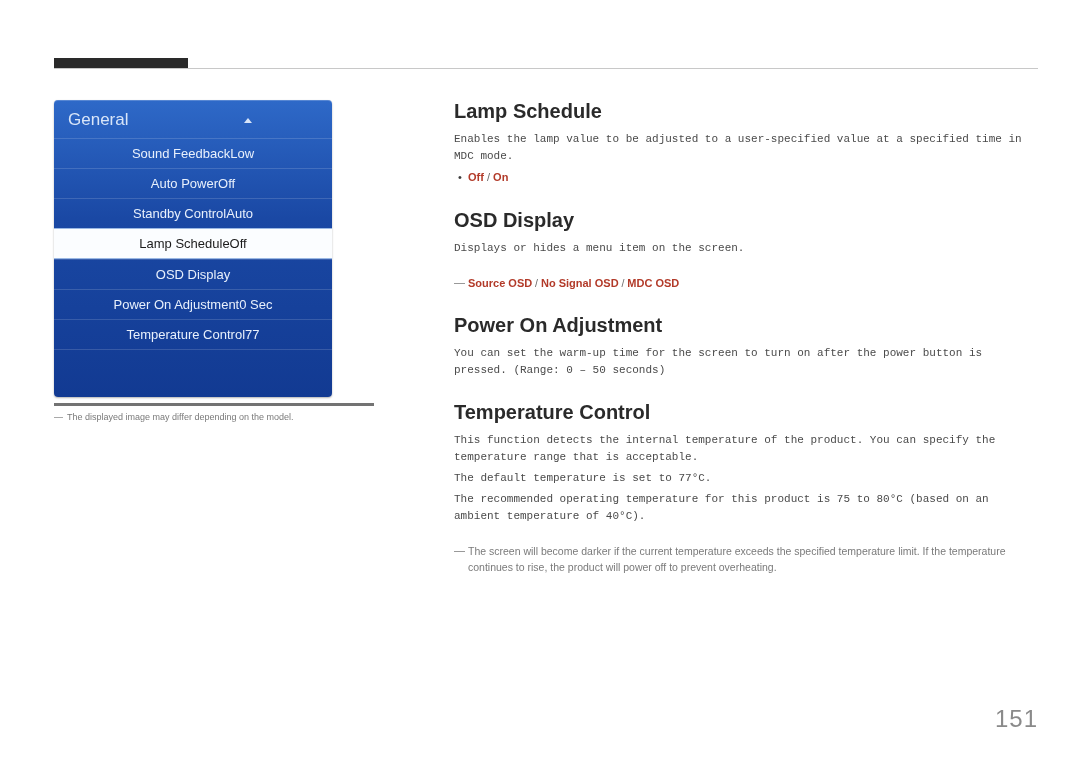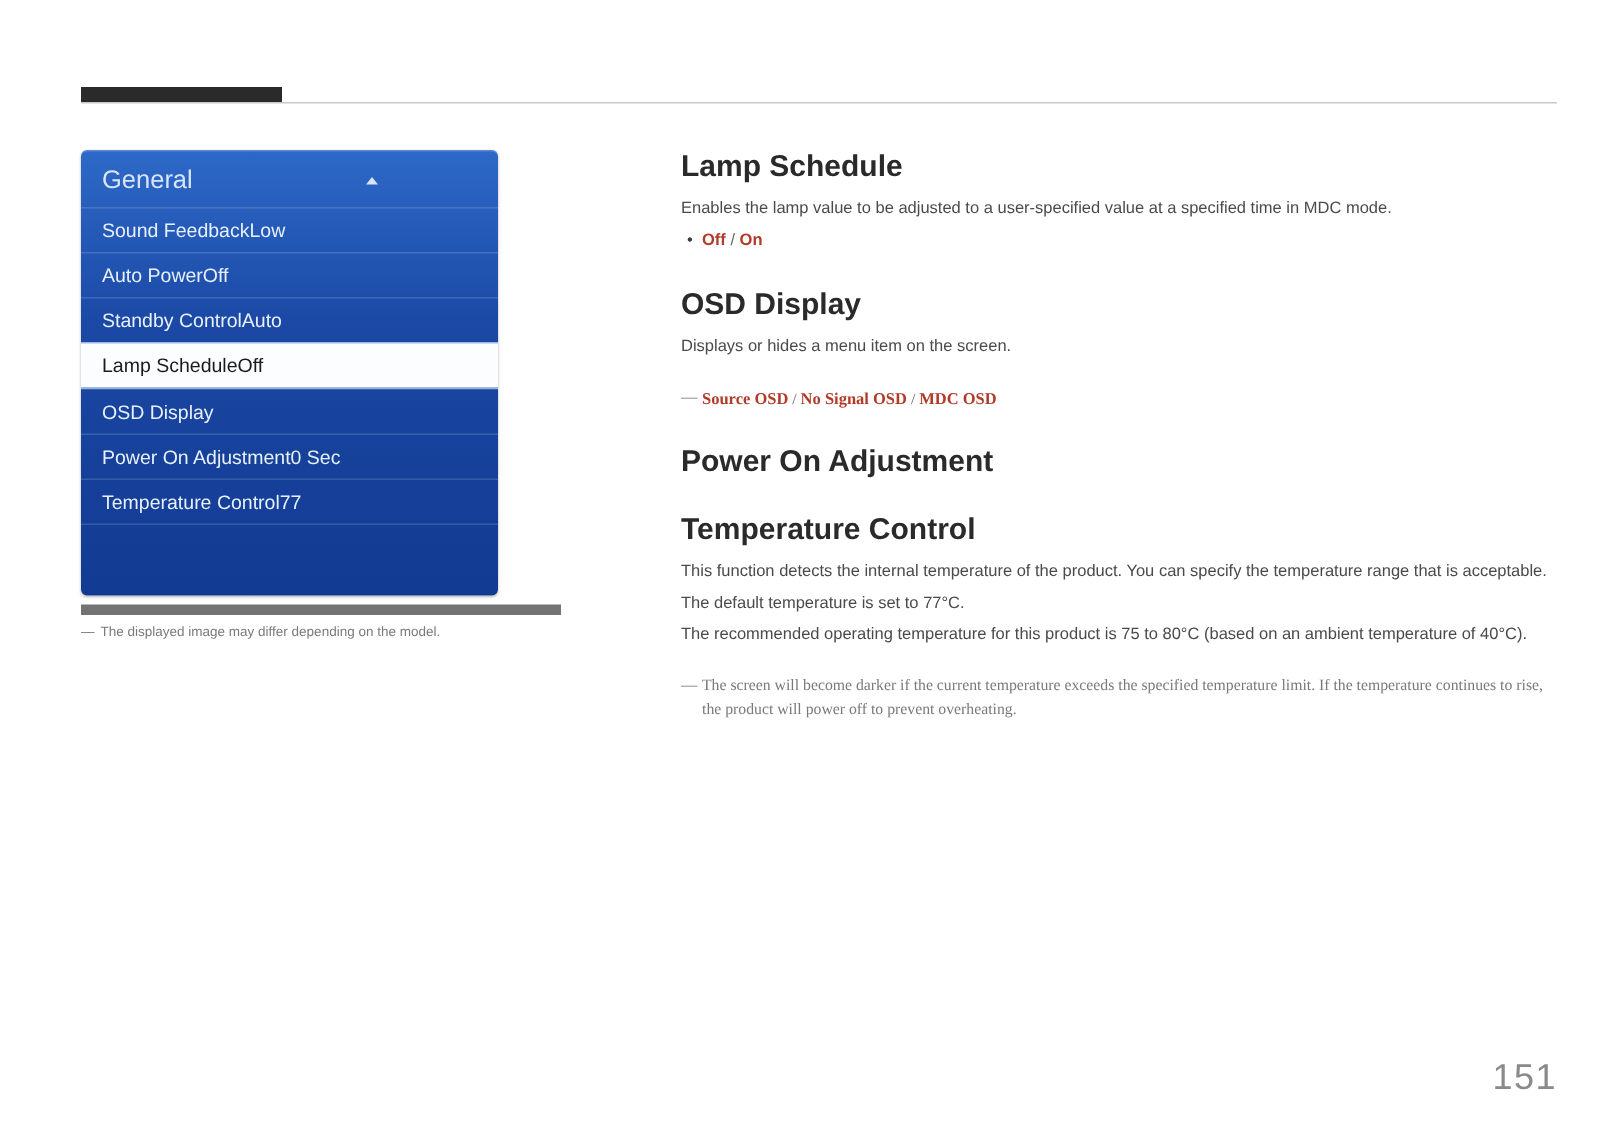--- a/index.html
+++ b/index.html
@@ -55,21 +55,21 @@
     position: absolute;
     right: 80px;
     top: 18px;
     width: 0; height: 0;
     border-left: 4px solid transparent;
     border-right: 4px solid transparent;
     border-bottom: 5px solid #d8e5f8;
   }
   .osd-row {
     display: flex;
-    justify-content: flex-start;
+    justify-content: center;
     align-items: center;
     padding: 7px 14px;
     border-top: 1px solid rgba(255,255,255,0.15);
     font-size: 13px;
     color: #e8f0fc;
   }
   .osd-row.selected {
     background: #fbfdff;
     color: #1b1b1b;
     border-top: 1px solid #9ab8e4;
@@ -80,21 +80,21 @@
     height: 48px;
     border-top: 1px solid rgba(255,255,255,0.15);
   }
   .osd-caption {
     position: absolute;
     left: 54px;
     top: 403px;
     width: 320px;
     font-size: 9px;
     color: #7a7a7a;
-    border-top: 7px solid #737373;
+    border-top: 3px solid #737373;
     padding-top: 6px;
   }
   .osd-caption .dash { margin-right: 4px; }
   
   .content {
     position: absolute;
     left: 454px;
     top: 100px;
     right: 42px;
     color: #404040;
@@ -104,20 +104,21 @@
     font-weight: 600;
     color: #2a2a2a;
     margin-bottom: 8px;
   }
   .content .block { margin-bottom: 22px; }
   .content p {
     font-size: 11px;
     color: #4a4a4a;
     line-height: 1.55;
     margin-bottom: 4px;
+    font-family: Liberation Mono, monospace;
   }
   .content .bullet {
     font-size: 11px;
     margin-left: 14px;
     position: relative;
     line-height: 1.6;
   }
   .content .bullet::before {
     content: "•";
     position: absolute;
@@ -128,21 +129,20 @@
   }
   .opt-red { color: #b23a29; font-weight: 600; font-size: 11px; }
   .opt-sep { color: #6a6a6a; font-weight: 400; }
   .dash-line {
     font-size: 10.5px;
     color: #7a7a7a;
     position: relative;
     padding-left: 14px;
     line-height: 1.55;
     margin-top: 18px;
-    font-family: Liberation Serif, serif;
   }
   .dash-line::before {
     content: "―";
     position: absolute;
     left: 0;
     top: -1px;
     color: #7a7a7a;
     font-size: 11px;
   }
   .page-number {
@@ -223,20 +223,21 @@
         <span class="opt-red">Source OSD</span>
         <span class="opt-sep"> / </span>
         <span class="opt-red">No Signal OSD</span>
         <span class="opt-sep"> / </span>
         <span class="opt-red">MDC OSD</span>
       </div>
     </div>
 
     <div class="block">
       <h2>Power On Adjustment</h2>
+      <p>You can set the warm-up time for the screen to turn on after the power button is pressed. (Range: 0 – 50 seconds)</p>
     </div>
 
     <div class="block">
       <h2>Temperature Control</h2>
       <p>This function detects the internal temperature of the product. You can specify the temperature range that is acceptable.</p>
       <p>The default temperature is set to 77°C.</p>
       <p>The recommended operating temperature for this product is 75 to 80°C (based on an ambient temperature of 40°C).</p>
       <div class="dash-line">The screen will become darker if the current temperature exceeds the specified temperature limit. If the temperature continues to rise, the product will power off to prevent overheating.</div>
     </div>
 

